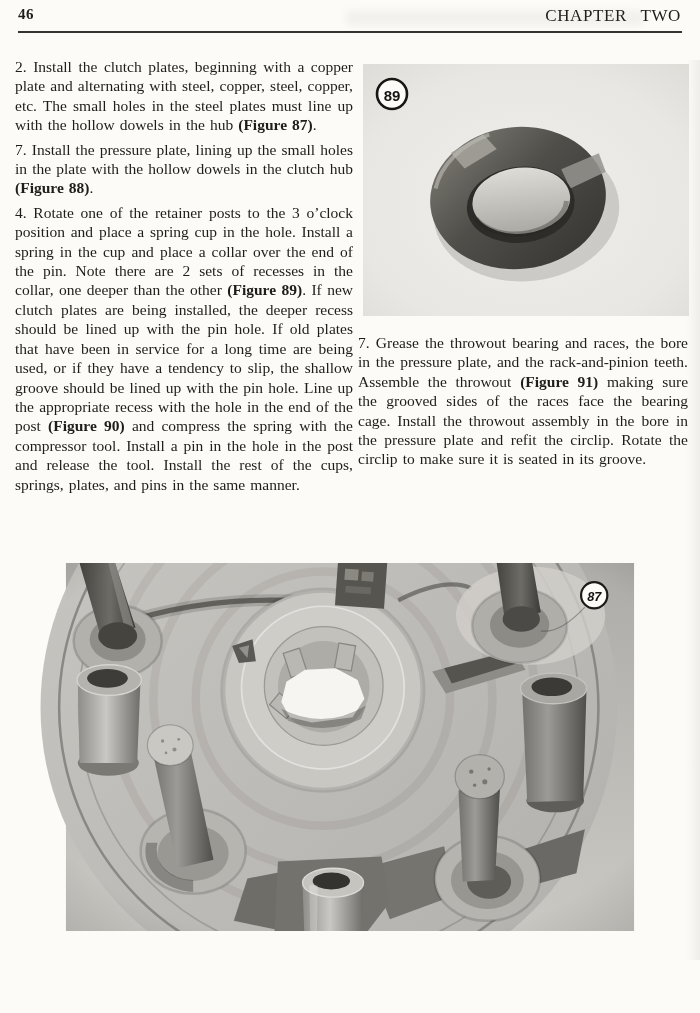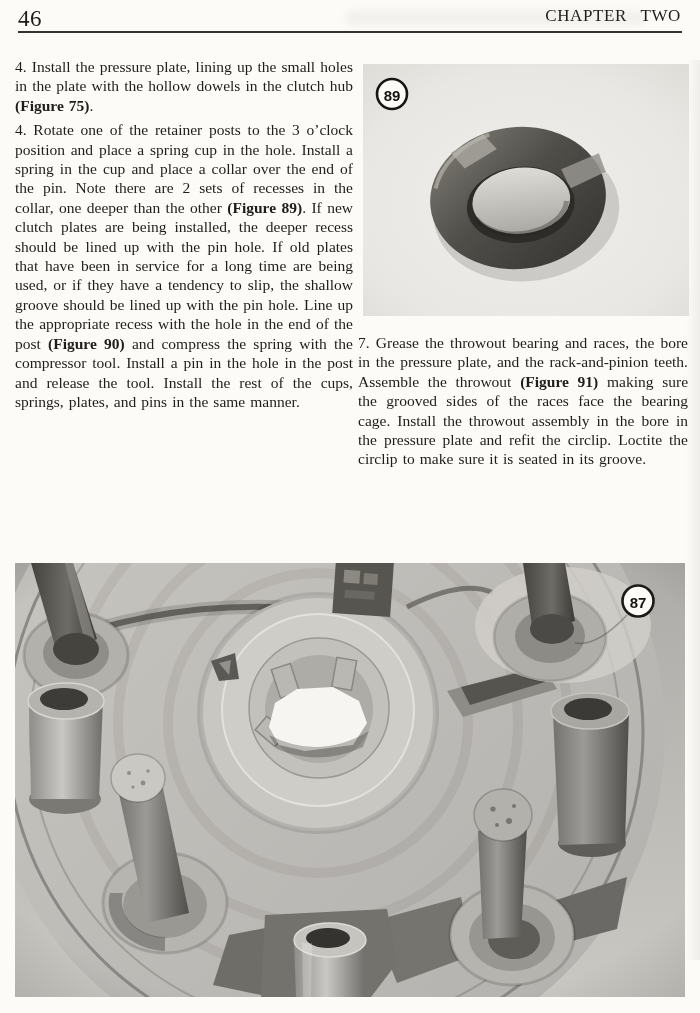--- a/index.html
+++ b/index.html
@@ -6,51 +6,52 @@
   body{
     width:700px;height:1013px;position:relative;overflow:hidden;
     background:#fcfbf8;
     font-family:"Liberation Serif","DejaVu Serif",serif;
     color:#1e1d1a;
   }
   .scan-shade{position:absolute;right:0;top:60px;width:14px;height:900px;
     background:linear-gradient(to left, rgba(120,118,112,0.10), rgba(120,118,112,0));}
   .header-smudge{position:absolute;left:345px;top:10px;width:300px;height:16px;
     background:rgba(125,123,117,0.08);filter:blur(3px);border-radius:8px;}
-  .page-number{position:absolute;left:18px;top:6px;font-weight:normal;font-size:23px;letter-spacing:.5px;}
+  .page-number{position:absolute;left:18px;top:6px;font-weight:bold;font-size:15px;letter-spacing:.5px;}
   .chapter-title{position:absolute;right:19px;top:6px;font-weight:normal;font-size:17px;
     word-spacing:9px;letter-spacing:.6px;}
   .header-rule{position:absolute;left:18px;top:31px;width:664px;height:2px;background:#35332f;}
   .col{position:absolute;text-align:justify;font-size:15.5px;line-height:19.4px;
     word-spacing:1.2px;}
   .col p{margin:0 0 5px 0;}
   .col p b{font-weight:bold;}
   #left-col{left:15px;top:57px;width:338px;}
   #right-col{left:358px;top:333px;width:330px;}
   .photo{position:absolute;}
   #fig89-photo{left:363px;top:64px;width:326px;height:252px;}
-  #fig87-photo{left:15px;top:563px;width:670px;height:434px;}
+  #fig87-photo{left:15px;top:563px;width:670px;height:368px;font-style:italic;}
   .photo svg{display:block;width:100%;height:100%;}
   .badge-text{font-family:"Liberation Sans","DejaVu Sans",sans-serif;font-weight:bold;}
 </style>
 </head>
 <body>
 
 <div class="header-smudge"></div>
 <div class="scan-shade"></div>
 <div class="page-number">46</div>
 <div class="chapter-title">CHAPTER TWO</div>
 <div class="header-rule"></div>
 
 <div class="col" id="left-col">
-    <p><span>4.  Install the pressure plate, lining up the small holes in the plate with the hollow dowels in the clutch hub </span><b>(Figure 75)</b><span>.</span></p>
+    <p><span>2.  Install the clutch plates, beginning with a copper plate and alternating with steel, copper, steel, copper, etc. The small holes in the steel plates must line up with the hollow dowels in the hub </span><b>(Figure 87)</b><span>.</span></p>
+    <p><span>7.  Install the pressure plate, lining up the small holes in the plate with the hollow dowels in the clutch hub </span><b>(Figure 88)</b><span>.</span></p>
     <p><span>4.  Rotate one of the retainer posts to the 3 o’clock position and place a spring cup in the hole. Install a spring in the cup and place a collar over the end of the pin. Note there are 2 sets of recesses in the collar, one deeper than the other </span><b>(Figure 89)</b><span>. If new clutch plates are being installed, the deeper recess should be lined up with the pin hole. If old plates that have been in service for a long time are being used, or if they have a tendency to slip, the shallow groove should be lined up with the pin hole. Line up the appropriate recess with the hole in the end of the post </span><b>(Figure 90)</b><span> and compress the spring with the compressor tool. Install a pin in the hole in the post and release the tool. Install the rest of the cups, springs, plates, and pins in the same manner.</span></p>
   </div>
 <div class="col" id="right-col">
-    <p><span>7.  Grease the throwout bearing and races, the bore in the pressure plate, and the rack-and-pinion teeth. Assemble the throwout </span><b>(Figure 91)</b><span> making sure the grooved sides of the races face the bearing cage. Install the throwout assembly in the bore in the pressure plate and refit the circlip. Loctite the circlip to make sure it  is seated in its groove.</span></p>
+    <p><span>7.  Grease the throwout bearing and races, the bore in the pressure plate, and the rack-and-pinion teeth. Assemble the throwout </span><b>(Figure 91)</b><span> making sure the grooved sides of the races face the bearing cage. Install the throwout assembly in the bore in the pressure plate and refit the circlip. Rotate the circlip to make sure it  is seated in its groove.</span></p>
   </div>
 
 <div class="photo" id="fig89-photo">
   <svg viewBox="0 0 326 252">
     <defs>
       <radialGradient id="bg89" cx="50%" cy="55%" r="75%">
         <stop offset="0%" stop-color="#f0eeea"></stop>
         <stop offset="70%" stop-color="#e9e7e3"></stop>
         <stop offset="100%" stop-color="#dedcd7"></stop>
       </radialGradient>

